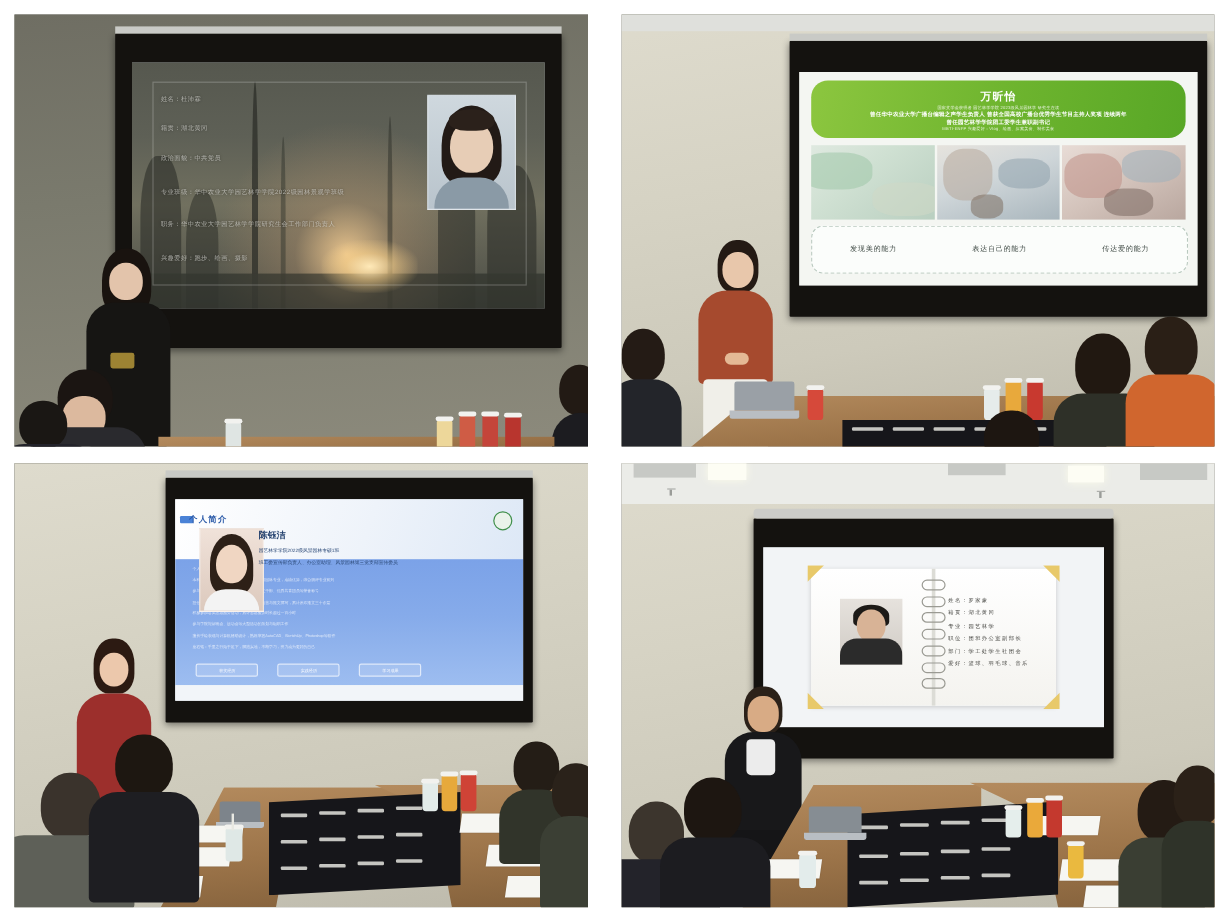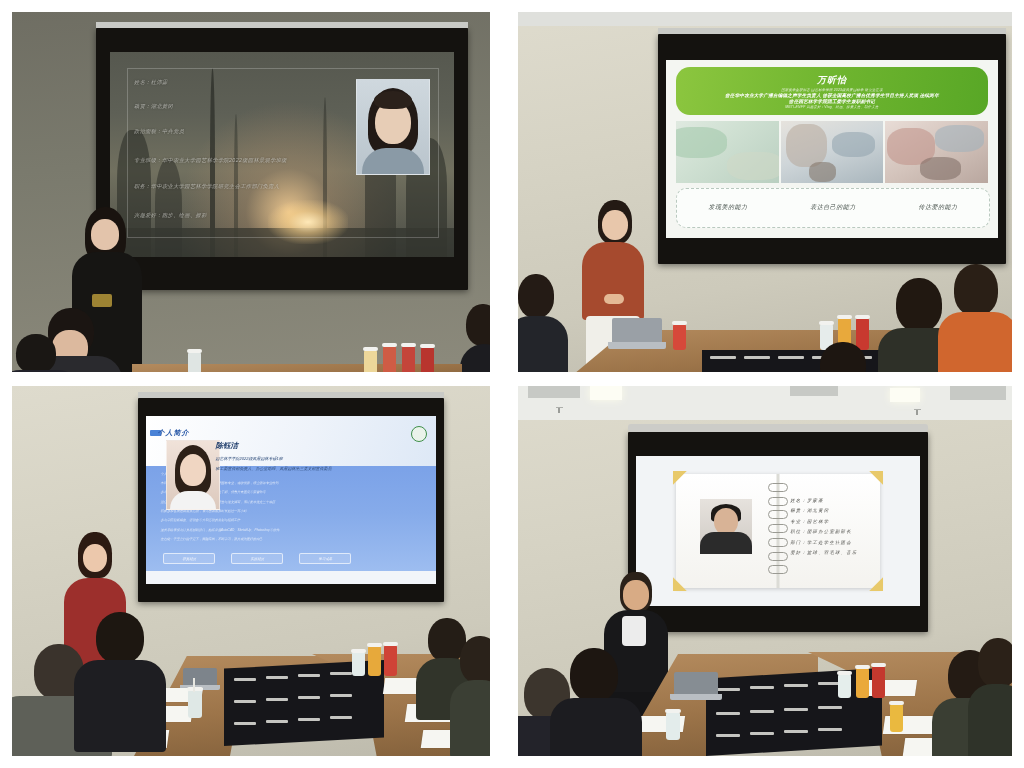--- a/index.html
+++ b/index.html
@@ -7,21 +7,21 @@
 
   .collage{position:relative;width:1024px;height:768px;background:#ffffff;}
 
   .panel{position:absolute;overflow:hidden;background:#6d6d62;}
   .p1{left:12px;  top:12px;  width:478px; height:360px;}
   .p2{left:518px; top:12px;  width:494px; height:360px;}
   .p3{left:12px;  top:386px; width:478px; height:370px;}
   .p4{left:518px; top:386px; width:494px; height:370px;}
 
   
-  .room{position:absolute;inset:0;font-style:italic;}
+  .room{position:absolute;inset:0;}
   .wall{position:absolute;left:0;top:0;width:100%;height:100%;
         background:linear-gradient(170deg,#dedbcd 0%,#d6d3c4 35%,#cdcabb 70%,#bcb9ab 100%);}
 
   
   .screen-box{position:absolute;background:#14120f;border-radius:1px;
               box-shadow:0 2px 6px rgba(0,0,0,.45);}
   .screen-top-bar{position:absolute;left:0;top:-6px;width:100%;height:6px;background:#c9cac6;}
   .screen-surface{position:absolute;background:#8d9190;overflow:hidden;}
 
   

